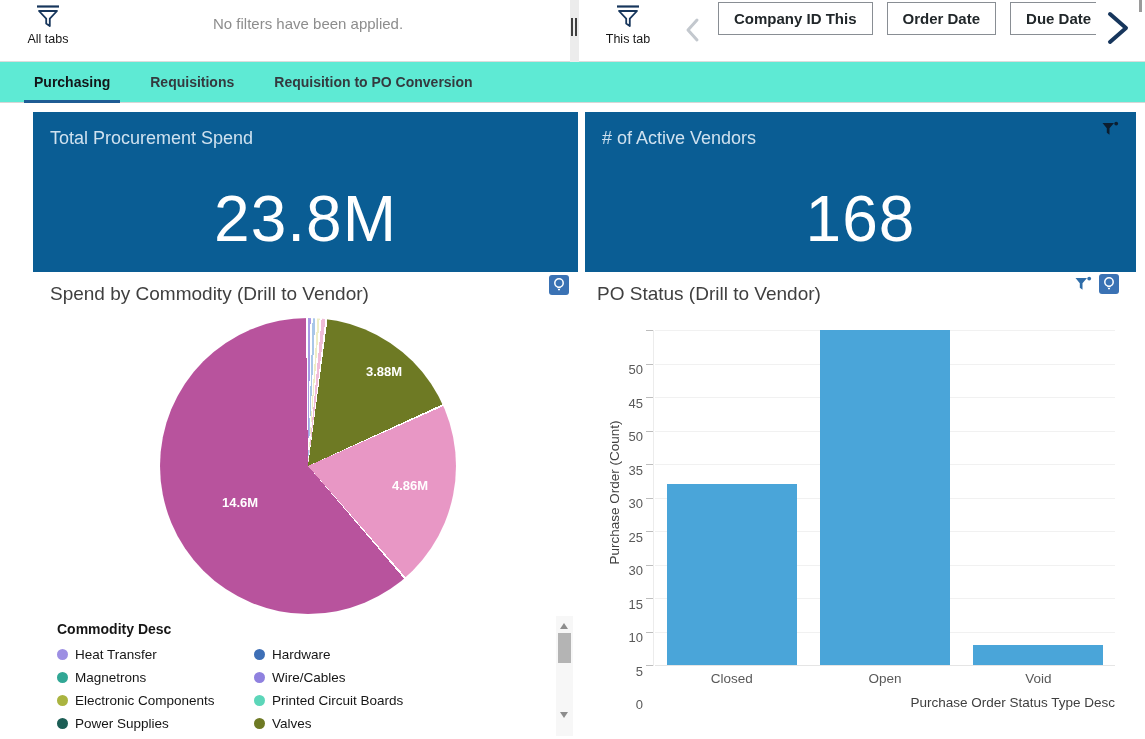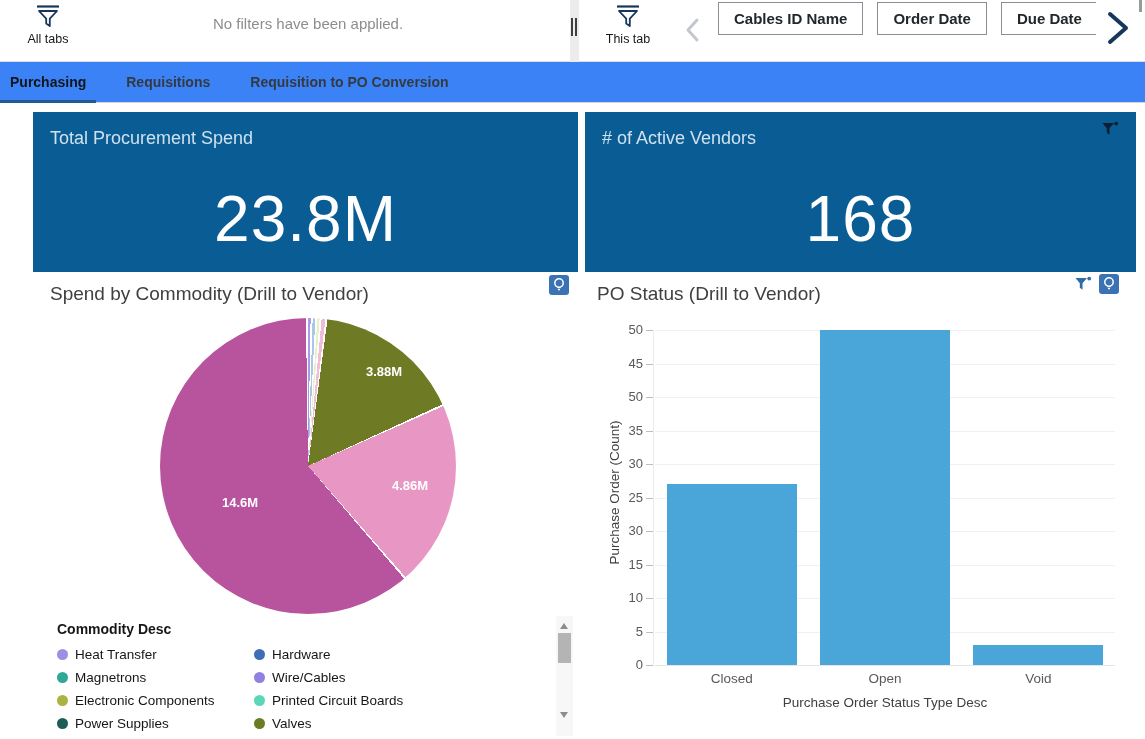--- a/index.html
+++ b/index.html
@@ -17,21 +17,21 @@
   .no-filters { position:absolute; left:213px; top:15px; font-size:15px; color:#8d8d8d; }
   .splitter { position:absolute; left:570px; top:0; width:9px; height:62px; background:#ececec; cursor:col-resize; }
   .splitter .grip { position:absolute; left:1px; top:18px; width:6px; height:18px; border-left:2px solid #3f3f3f; border-right:2px solid #3f3f3f; }
   .chev-left { position:absolute; left:683px; top:16px; width:20px; height:28px; cursor:default; }
   .chips-row { position:absolute; left:718px; top:2px; width:427px; height:36px; white-space:nowrap; overflow:hidden; }
   .chip { display:inline-block; height:33px; line-height:31px; padding:0 15px; margin-right:14px; border:1px solid #898e94; background:#fff; font-family:"Liberation Sans",sans-serif; font-size:15px; font-weight:700; color:#21272a; cursor:pointer; }
   .chev-right-wrap { position:absolute; left:1096px; top:0; width:49px; height:58px; background:#fff; cursor:pointer; }
   .scroll-hint { position:absolute; left:1139px; top:0; width:3px; height:12px; background:#9a9a9a; }
 
   
-  .tabbar { position:absolute; left:0; top:62px; width:1145px; height:41px; background:#3b82f6; border-bottom:1px solid #d6d6d6; }
+  .tabbar { position:absolute; left:0; top:62px; width:1145px; height:41px; background:#5eead4; border-bottom:1px solid #d6d6d6;padding-left:24px; }
   .tab { position:relative; display:inline-block; height:40px; line-height:40px; padding:0 10px; margin-right:20px; font-size:14px; font-weight:700; color:#343a3f; cursor:pointer; }
   .tab.active { color:#121619; }
   .tab.active::after { content:""; position:absolute; left:0; right:0; bottom:-1px; height:3px; background:var(--tab-underline,#1f5c94); }
 
   
   .kpi-card { position:absolute; top:112px; height:168px; background:var(--kpi-bg,#0a5d94); }
   .kpi-1 { left:33px; width:545px; }
   .kpi-2 { left:585px; width:551px; }
   .kpi-title { position:absolute; left:17px; top:16px; font-size:18px; color:#cfe1ef; }
   .kpi-value { position:absolute; left:0; top:70px; width:100%; text-align:center; font-size:64px; color:#ffffff; letter-spacing:1px; }
@@ -60,25 +60,25 @@
   .sb-up { top:7px; border-left:4.5px solid transparent; border-right:4.5px solid transparent; border-bottom:6px solid #8d8d8d; }
   .sb-down { top:96px; border-left:4.5px solid transparent; border-right:4.5px solid transparent; border-top:6px solid #8d8d8d; }
   .sb-thumb { position:absolute; left:2px; top:17px; width:13px; height:30px; background:#b4b4b4; cursor:grab; }
 
   
   .yaxis-title { position:absolute; left:-66px; top:213px; width:200px; text-align:center; font-size:13.5px; color:#404040; transform:rotate(-90deg); }
   .plot { position:absolute; left:75px; top:58px; width:460px; height:335px; }
   .yaxis-line { position:absolute; left:73px; top:58px; width:1px; height:336px; background:#ececec; }
   .gridline { position:absolute; left:0; width:460px; height:1px; background:#f1f1f1; }
   .gridline.zero { background:#e5e5e5; }
-  .tick-label { position:absolute; left:15px; width:48px; text-align:right; font-size:13px; color:#595959; }
+  .tick-label { position:absolute; left:15px; width:48px; text-align:right; font-size:13px; color:#595959;margin-top:40px; }
   .tick-dash { position:absolute; left:66px; width:7px; height:1px; background:#bdbdbd; }
   .bar { position:absolute; bottom:0; cursor:pointer; }
   .xcat-label { position:absolute; top:399px; text-align:center; font-size:13.5px; color:#595959; }
-  .xaxis-title { position:absolute; left:75px; top:423px; width:460px; text-align:center; font-size:13.5px; color:#404040; }
+  .xaxis-title { position:absolute; left:75px; top:423px; width:460px; text-align:right; font-size:13.5px; color:#404040; }
 </style>
 </head>
 <body>
 
 <div class="stage">
 
   <div class="topbar">
 
     <div class="filter-group fg-all">
       <span>
@@ -105,21 +105,21 @@
       </span>
       <span class="fg-label">This tab</span>
     </div>
 
     <div class="chev-left">
       <svg width="20" height="28" viewBox="0 0 20 28">
         <polyline points="14,4 5,14 14,24" fill="none" stroke="#c3c8ce" stroke-width="3" stroke-linecap="round" stroke-linejoin="round"></polyline>
       </svg>
     </div>
 
-    <div class="chips-row"><button class="chip">Cables ID Name</button><button class="chip">Order Date</button><button class="chip">Due Date</button><button class="chip">V</button></div>
+    <div class="chips-row"><button class="chip">Company ID This</button><button class="chip">Order Date</button><button class="chip">Due Date</button><button class="chip">V</button></div>
 
     <div class="chev-right-wrap">
       <svg width="30" height="40" viewBox="0 0 30 40" style="position:absolute;left:6px;top:8px">
         <polyline points="8,6 24,20 8,34" fill="none" stroke="#17365c" stroke-width="4" stroke-linecap="round" stroke-linejoin="round"></polyline>
       </svg>
     </div>
 
     <div class="scroll-hint"></div>
   </div>
 

